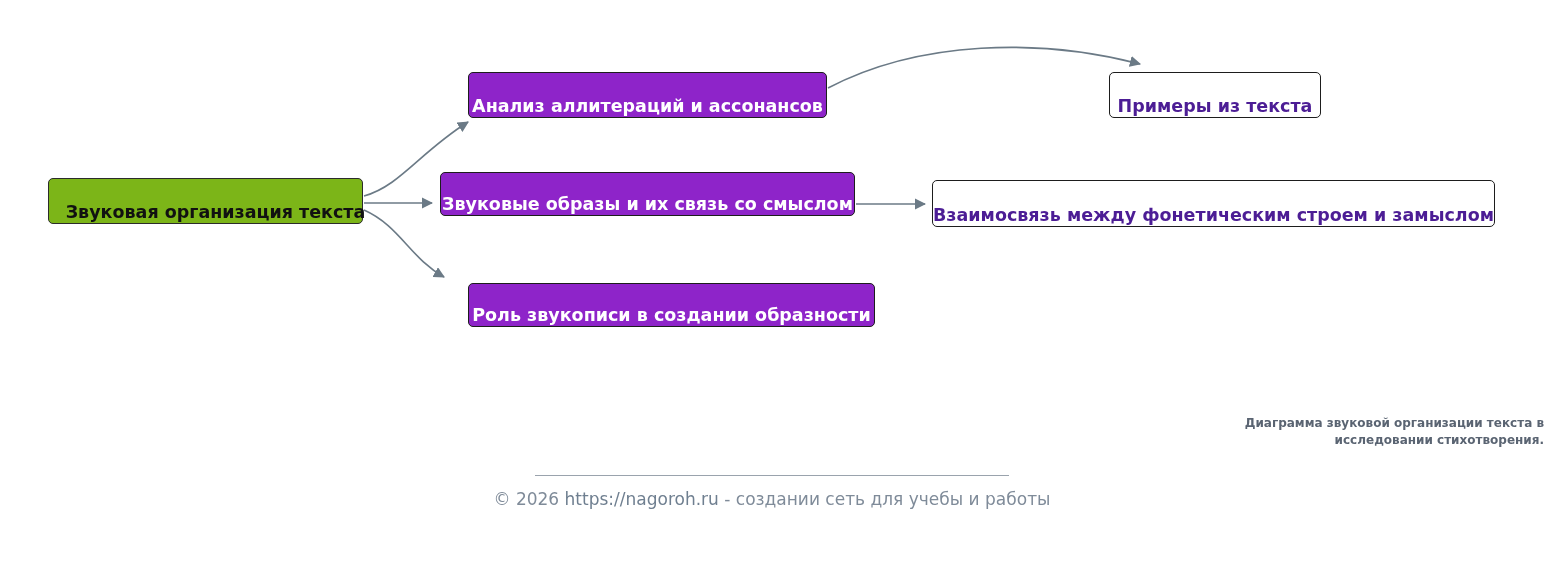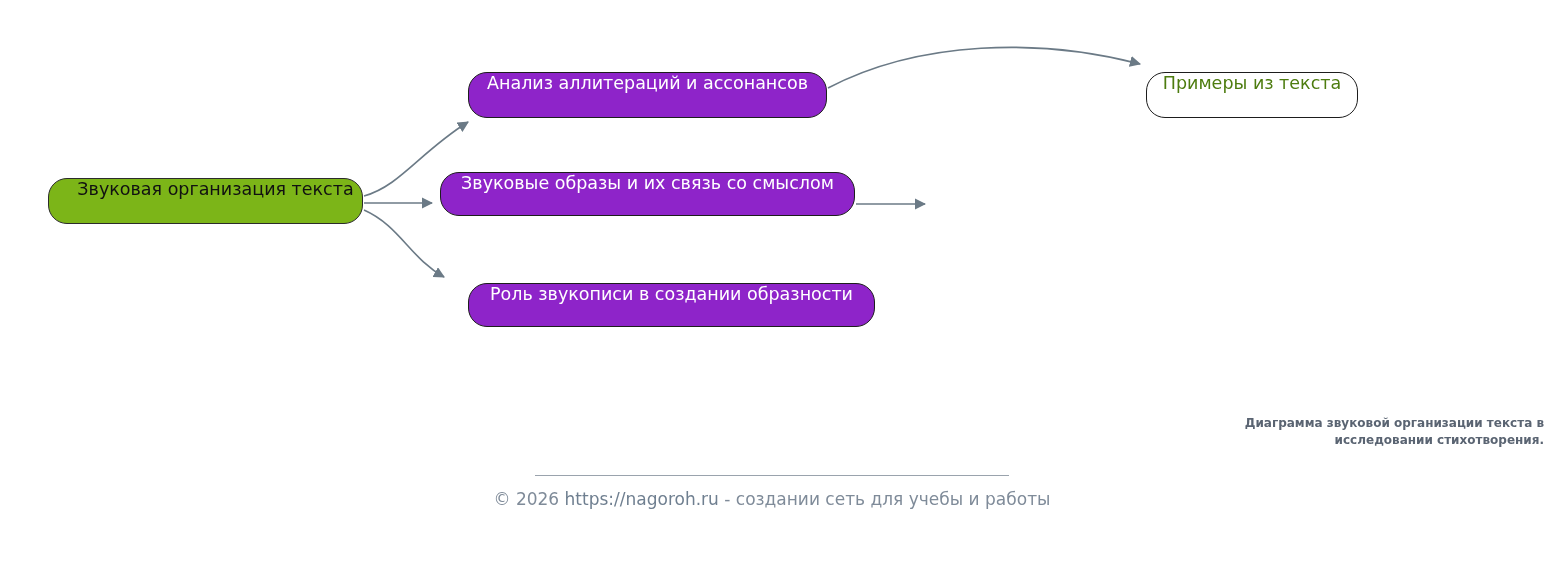--- a/index.html
+++ b/index.html
@@ -26,43 +26,43 @@
     left: 0;
     top: 0;
     width: 1544px;
     height: 586px;
     pointer-events: none;
   }
   .node {
     position: absolute;
     box-sizing: border-box;
     display: flex;
-    align-items: flex-start;
+    align-items: flex-end;
     justify-content: center;
-    border-radius: 19px;
+    border-radius: 5px;
     font-size: 17.5px;
     line-height: 1.2;
     white-space: nowrap;
     padding: 0 14px;
+    font-weight: bold;
   }
   .node-root {
     background: #7cb518;
     border: 1.4px solid #2b2b2b;
     color: #111111;
   }
   .node-purple {
     background: #8e24c9;
     border: 1.4px solid #1d1d1d;
     color: #ffffff;
   }
   .node-plain {
     background: #ffffff;
     border: 1.4px solid #1d1d1d;
-    color: #4d7c0f;
-    margin-left: 37px;
+    color: #4c1d95;
   }
   .caption {
     position: absolute;
     width: 100%;
     text-align: right;
     color: #5a6472;
     font-weight: bold;
     font-size: 12px;
     line-height: 1.42;
   }
@@ -123,20 +123,23 @@
   </div>
 
   <div class="node node-purple" style="left:468px; top:283px; width:407px; height:44px;">
     <span>Роль звукописи в создании образности</span>
   </div>
 
   <div class="node node-plain" style="left:1109px; top:72px; width:212px; height:46px;">
     <span>Примеры из текста</span>
   </div>
 
+  <div class="node node-plain" style="left:932px; top:180px; width:563px; height:47px;">
+    <span>Взаимосвязь между фонетическим строем и замыслом</span>
+  </div>
 
   <div class="caption" style="left:0; top:415px;">
     <div>Диаграмма звуковой организации текста в</div>
     <div>исследовании стихотворения.</div>
   </div>
 
   <div class="caption-line-wrap" style="top:465px;">
     <span class="rule"></span>
   </div>
 

